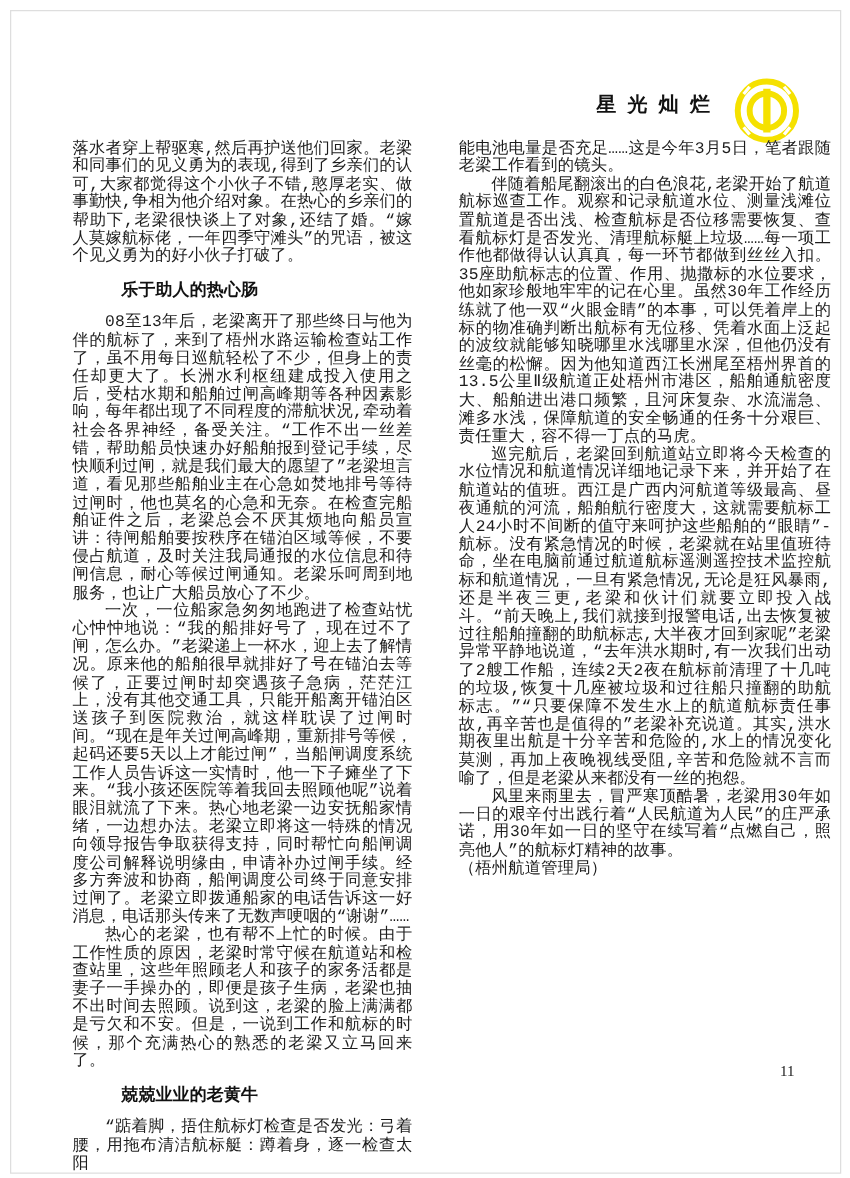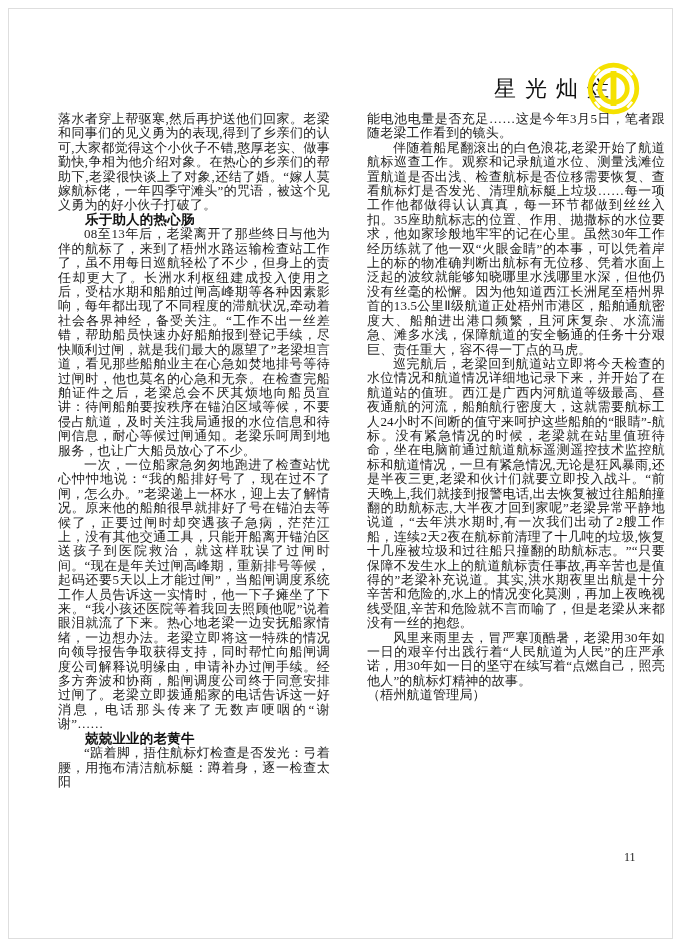--- a/index.html
+++ b/index.html
@@ -12,42 +12,41 @@
     color:#1c1c1c;
   }
   .scan-frame {
     position:absolute; left:8px; top:8px; width:663px; height:929px;
     border:1px solid #dedede;
     pointer-events:none;
   }
   .header-title {
     position:absolute; left:477px; top:74px;
     font-family:"Liberation Sans", sans-serif;
-    font-weight:normal;
-    font-size:22px;
+    font-weight:bold;
+    font-size:16px;
     letter-spacing:9px;
     color:#111;
     white-space:nowrap;
-    margin-left:17px;
   }
   .logo {
     position:absolute; left:587px; top:62px; width:53px; height:53px;
   }
   .col {
     position:absolute; top:112px;
     font-size:13px; line-height:14.4px;
     text-align:justify;
     letter-spacing:0.2px;
   }
   .col-left  { left:58px;  width:272px; }
   .col-right { left:348px; width:298px;margin-left:19px; }
-  p.para { margin:0; text-indent:2em; }
+  p.para { margin:0; text-indent:2em;font-family:Liberation Mono, monospace; }
   p.cont { text-indent:0; }
   h3.sec-heading {
-    margin:0; font-size:13.5px; line-height:14.6px;
+    margin:12px; font-size:13.5px; line-height:14.6px;
     text-indent:2em; font-weight:bold;
     font-family:"Liberation Sans", sans-serif;
     color:#111;
   }
   p.attribution { text-indent:0; text-align:left; padding-right:4px; }
   .page-number {
     position:absolute; left:624px; top:850px;
     font-size:12px; color:#222;
     font-family:"Liberation Serif", serif;
   }
@@ -75,20 +74,21 @@
         <line x1="24" y1="14" x2="15" y2="25"></line>
       </g>
     </svg>
   </div>
 
   <div class="col col-left">
     <p class="para cont">落水者穿上帮驱寒,然后再护送他们回家。老梁和同事们的见义勇为的表现,得到了乡亲们的认可,大家都觉得这个小伙子不错,憨厚老实、做事勤快,争相为他介绍对象。在热心的乡亲们的帮助下,老梁很快谈上了对象,还结了婚。“嫁人莫嫁航标佬，一年四季守滩头”的咒语，被这个见义勇为的好小伙子打破了。</p>
     <h3 class="sec-heading">乐于助人的热心肠</h3>
     <p class="para">08至13年后，老梁离开了那些终日与他为伴的航标了，来到了梧州水路运输检查站工作了，虽不用每日巡航轻松了不少，但身上的责任却更大了。长洲水利枢纽建成投入使用之后，受枯水期和船舶过闸高峰期等各种因素影响，每年都出现了不同程度的滞航状况,牵动着社会各界神经，备受关注。“工作不出一丝差错，帮助船员快速办好船舶报到登记手续，尽快顺利过闸，就是我们最大的愿望了”老梁坦言道，看见那些船舶业主在心急如焚地排号等待过闸时，他也莫名的心急和无奈。在检查完船舶证件之后，老梁总会不厌其烦地向船员宣讲：待闸船舶要按秩序在锚泊区域等候，不要侵占航道，及时关注我局通报的水位信息和待闸信息，耐心等候过闸通知。老梁乐呵周到地服务，也让广大船员放心了不少。</p>
     <p class="para">一次，一位船家急匆匆地跑进了检查站忧心忡忡地说：“我的船排好号了，现在过不了闸，怎么办。”老梁递上一杯水，迎上去了解情况。原来他的船舶很早就排好了号在锚泊去等候了，正要过闸时却突遇孩子急病，茫茫江上，没有其他交通工具，只能开船离开锚泊区送孩子到医院救治，就这样耽误了过闸时间。“现在是年关过闸高峰期，重新排号等候，起码还要5天以上才能过闸”，当船闸调度系统工作人员告诉这一实情时，他一下子瘫坐了下来。“我小孩还医院等着我回去照顾他呢”说着眼泪就流了下来。热心地老梁一边安抚船家情绪，一边想办法。老梁立即将这一特殊的情况向领导报告争取获得支持，同时帮忙向船闸调度公司解释说明缘由，申请补办过闸手续。经多方奔波和协商，船闸调度公司终于同意安排过闸了。老梁立即拨通船家的电话告诉这一好消息，电话那头传来了无数声哽咽的“谢谢”……</p>
+    <p class="para">热心的老梁，也有帮不上忙的时候。由于工作性质的原因，老梁时常守候在航道站和检查站里，这些年照顾老人和孩子的家务活都是妻子一手操办的，即便是孩子生病，老梁也抽不出时间去照顾。说到这，老梁的脸上满满都是亏欠和不安。但是，一说到工作和航标的时候，那个充满热心的熟悉的老梁又立马回来了。</p>
     <h3 class="sec-heading">兢兢业业的老黄牛</h3>
     <p class="para">“踮着脚，捂住航标灯检查是否发光：弓着腰，用拖布清洁航标艇：蹲着身，逐一检查太阳</p>
   </div>
 
   <div class="col col-right">
     <p class="para cont">能电池电量是否充足……这是今年3月5日，笔者跟随老梁工作看到的镜头。</p>
     <p class="para">伴随着船尾翻滚出的白色浪花,老梁开始了航道航标巡查工作。观察和记录航道水位、测量浅滩位置航道是否出浅、检查航标是否位移需要恢复、查看航标灯是否发光、清理航标艇上垃圾……每一项工作他都做得认认真真，每一环节都做到丝丝入扣。35座助航标志的位置、作用、抛撒标的水位要求，他如家珍般地牢牢的记在心里。虽然30年工作经历练就了他一双“火眼金睛”的本事，可以凭着岸上的标的物准确判断出航标有无位移、凭着水面上泛起的波纹就能够知晓哪里水浅哪里水深，但他仍没有丝毫的松懈。因为他知道西江长洲尾至梧州界首的13.5公里Ⅱ级航道正处梧州市港区，船舶通航密度大、船舶进出港口频繁，且河床复杂、水流湍急、滩多水浅，保障航道的安全畅通的任务十分艰巨、责任重大，容不得一丁点的马虎。</p>
     <p class="para">巡完航后，老梁回到航道站立即将今天检查的水位情况和航道情况详细地记录下来，并开始了在航道站的值班。西江是广西内河航道等级最高、昼夜通航的河流，船舶航行密度大，这就需要航标工人24小时不间断的值守来呵护这些船舶的“眼睛”-航标。没有紧急情况的时候，老梁就在站里值班待命，坐在电脑前通过航道航标遥测遥控技术监控航标和航道情况，一旦有紧急情况,无论是狂风暴雨,还是半夜三更,老梁和伙计们就要立即投入战斗。“前天晚上,我们就接到报警电话,出去恢复被过往船舶撞翻的助航标志,大半夜才回到家呢”老梁异常平静地说道，“去年洪水期时,有一次我们出动了2艘工作船，连续2天2夜在航标前清理了十几吨的垃圾,恢复十几座被垃圾和过往船只撞翻的助航标志。”“只要保障不发生水上的航道航标责任事故,再辛苦也是值得的”老梁补充说道。其实,洪水期夜里出航是十分辛苦和危险的,水上的情况变化莫测，再加上夜晚视线受阻,辛苦和危险就不言而喻了，但是老梁从来都没有一丝的抱怨。</p>
     <p class="para">风里来雨里去，冒严寒顶酷暑，老梁用30年如一日的艰辛付出践行着“人民航道为人民”的庄严承诺，用30年如一日的坚守在续写着“点燃自己，照亮他人”的航标灯精神的故事。</p>
     <p class="para attribution">（梧州航道管理局）</p>

